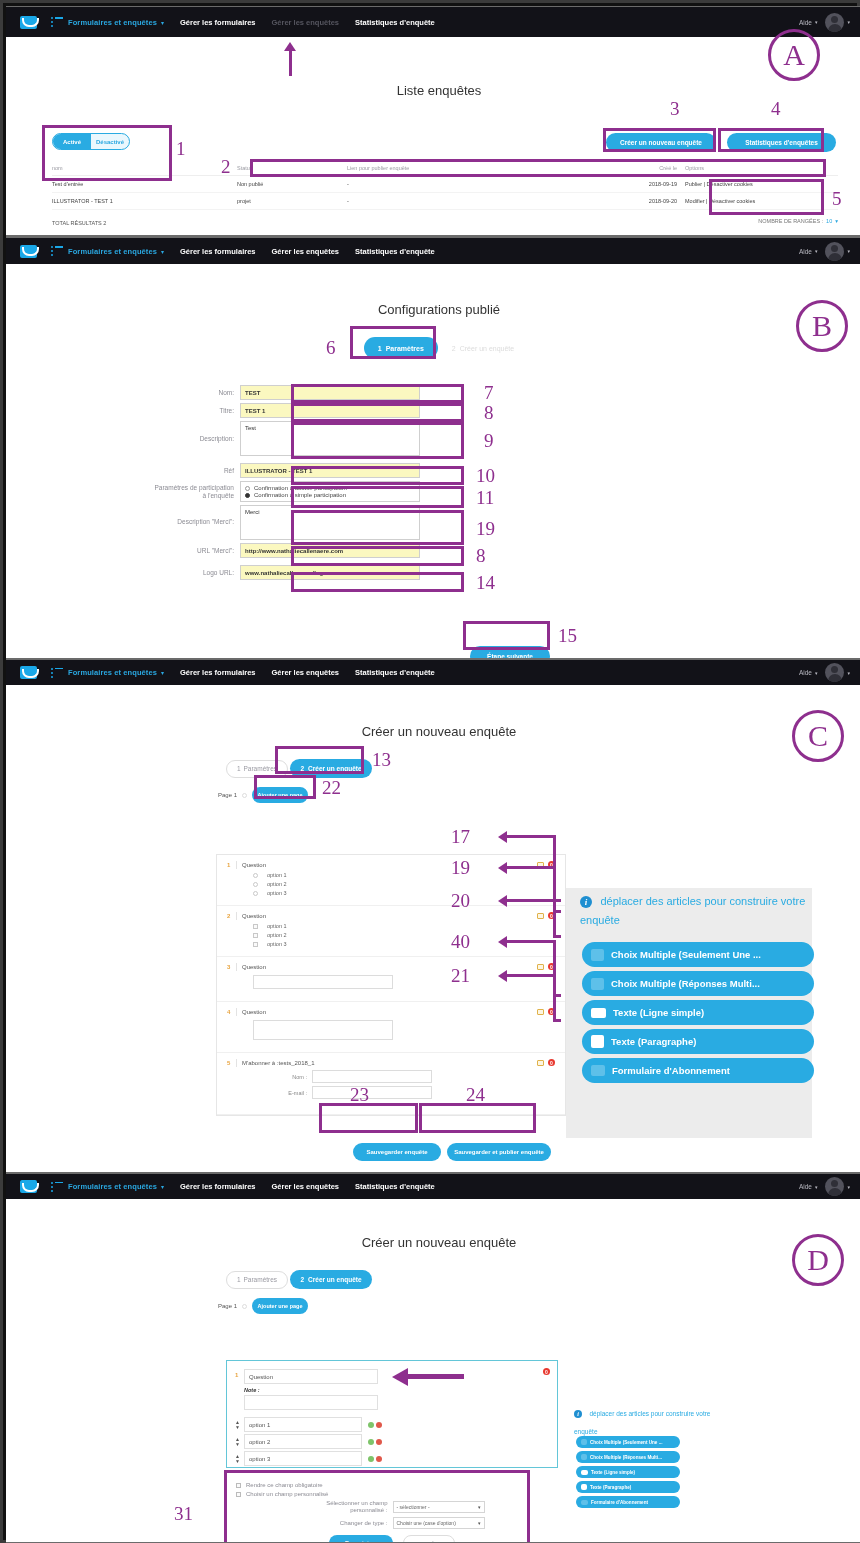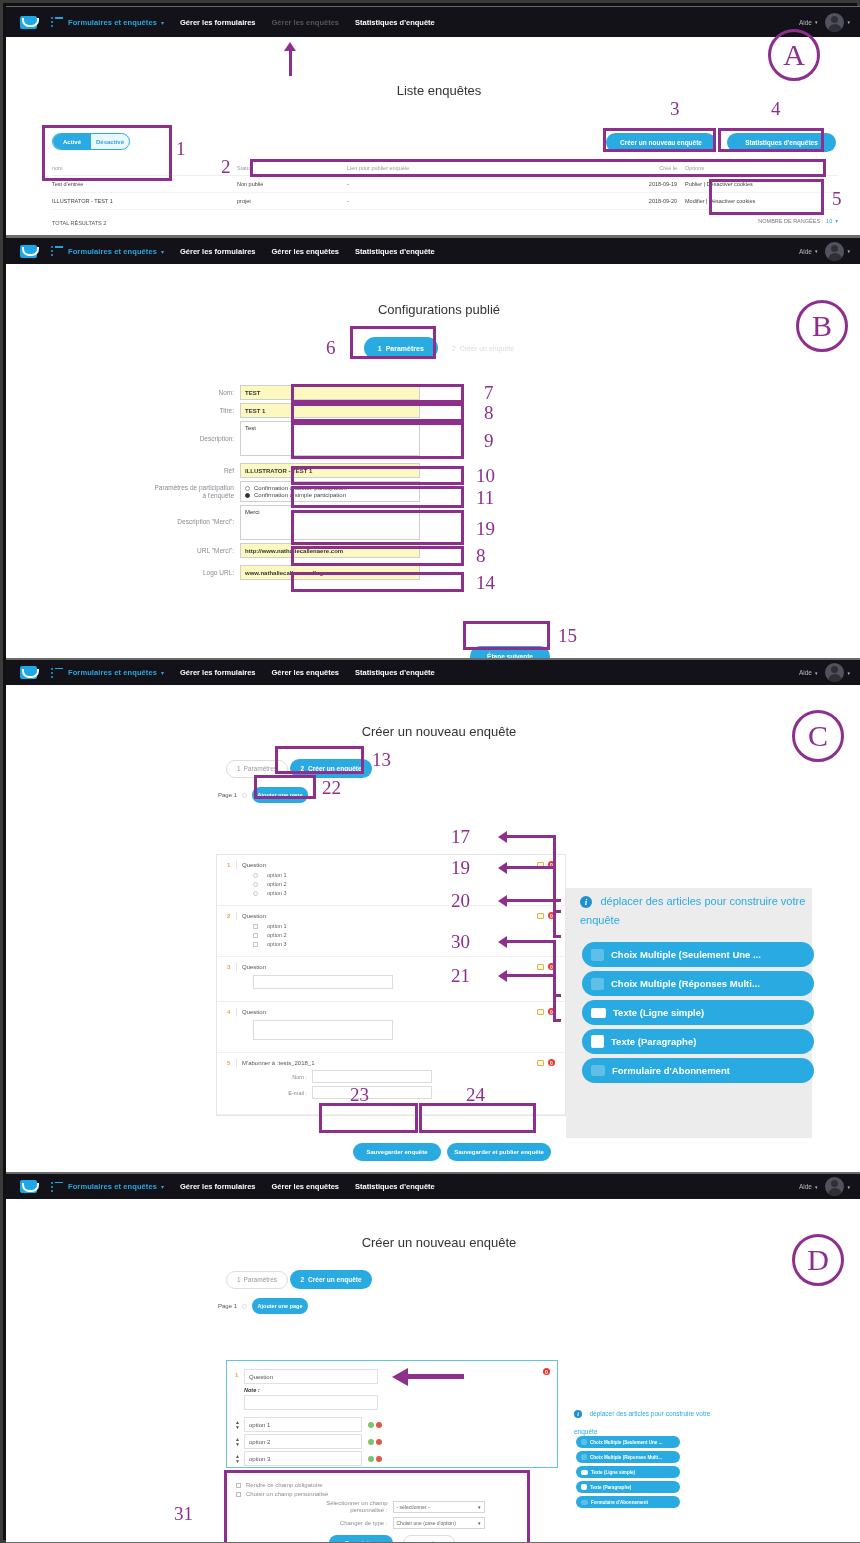--- a/index.html
+++ b/index.html
@@ -631,21 +631,21 @@
   <div class="ann" style="left:445px;top:198px;">19</div>
   <div class="arrow-head ah-left" style="left:492px;top:202px;"></div>
   <div class="arrow-shaft" style="left:500px;top:206px;width:50px;height:3px;"></div>
   <div class="arrow-shaft" style="left:547px;top:206px;width:3px;height:72px;"></div>
   <div class="arrow-shaft" style="left:547px;top:275px;width:8px;height:3px;"></div>
 
   <div class="ann" style="left:445px;top:231px;">20</div>
   <div class="arrow-head ah-left" style="left:492px;top:235px;"></div>
   <div class="arrow-shaft" style="left:500px;top:239px;width:55px;height:3px;"></div>
 
-  <div class="ann" style="left:445px;top:272px;">30</div>
+  <div class="ann" style="left:445px;top:272px;">40</div>
   <div class="arrow-head ah-left" style="left:492px;top:276px;"></div>
   <div class="arrow-shaft" style="left:500px;top:280px;width:50px;height:3px;"></div>
   <div class="arrow-shaft" style="left:547px;top:331px;width:3px;height:-0px;"></div>
   <div class="arrow-shaft" style="left:547px;top:328px;width:3px;height:3px;"></div>
   <div class="arrow-shaft" style="left:547px;top:280px;width:3px;height:3px;"></div>
   <div class="arrow-shaft" style="left:547px;top:279px;width:3px;height:-1px;"></div>
   <div class="arrow-shaft" style="left:547px;top:334px;width:8px;height:3px;"></div>
   <div class="arrow-shaft" style="left:547px;top:280px;width:3px;height:57px;"></div>
 
   <div class="ann" style="left:445px;top:306px;">21</div>

